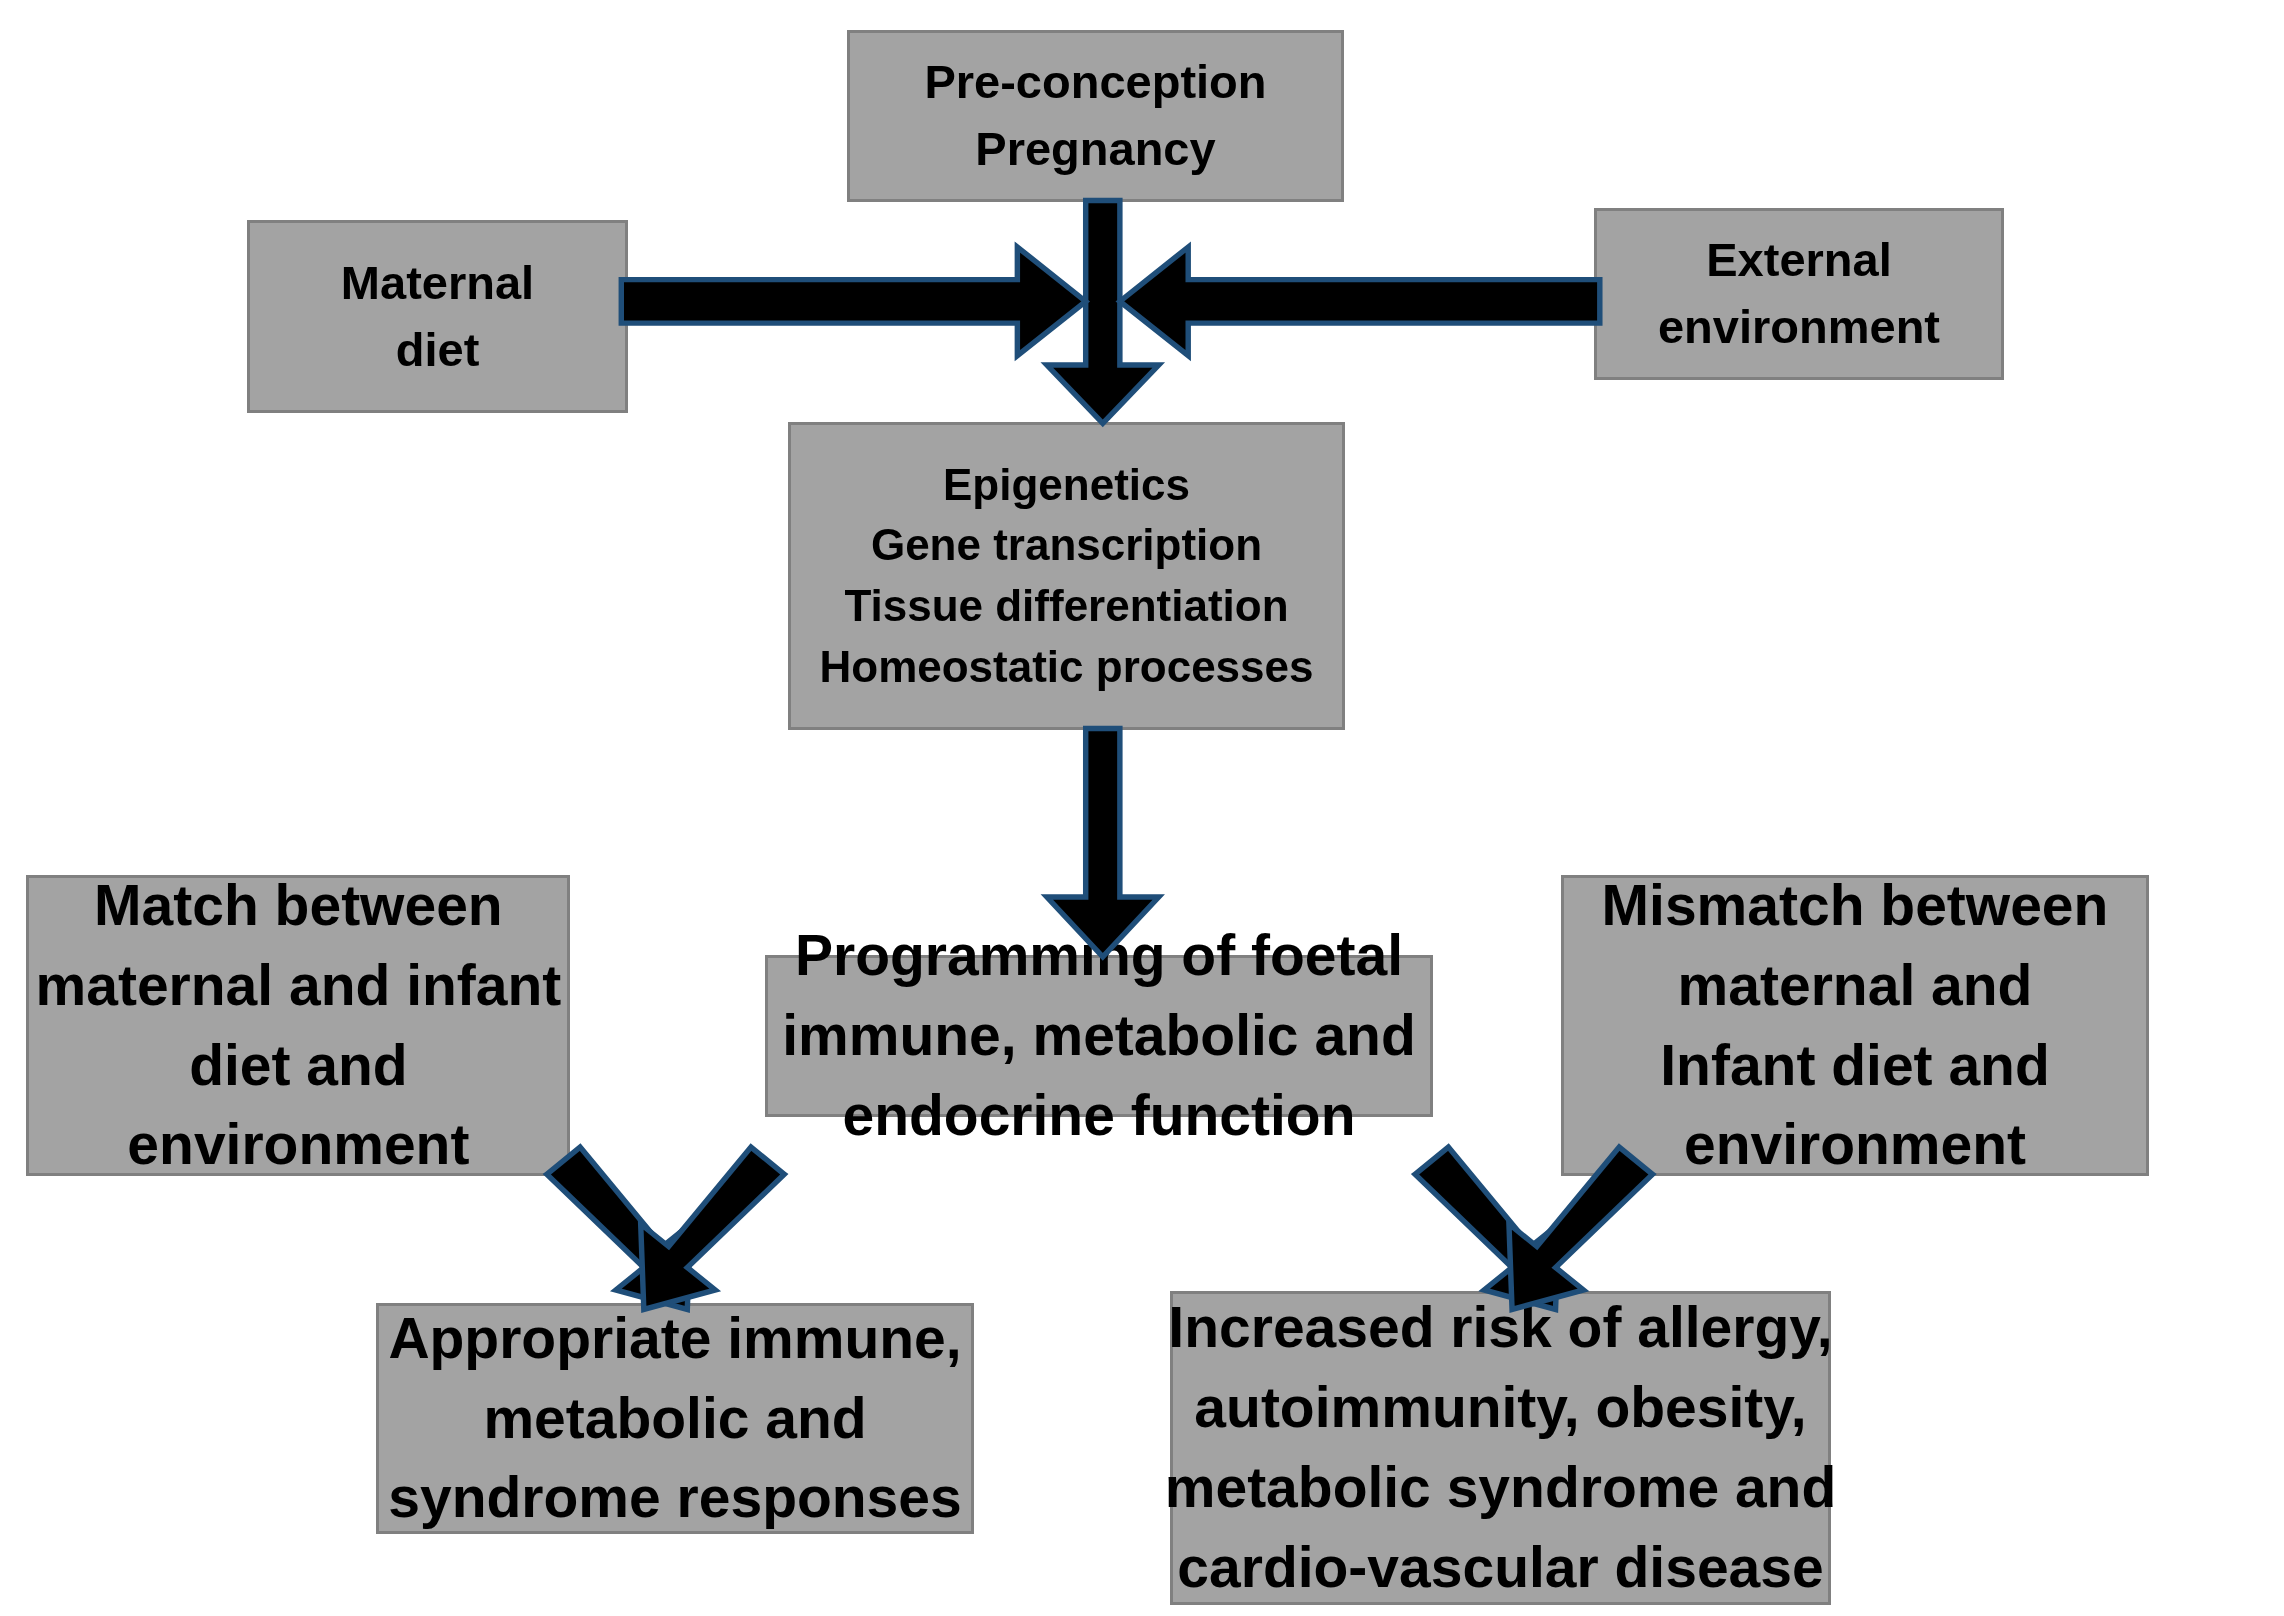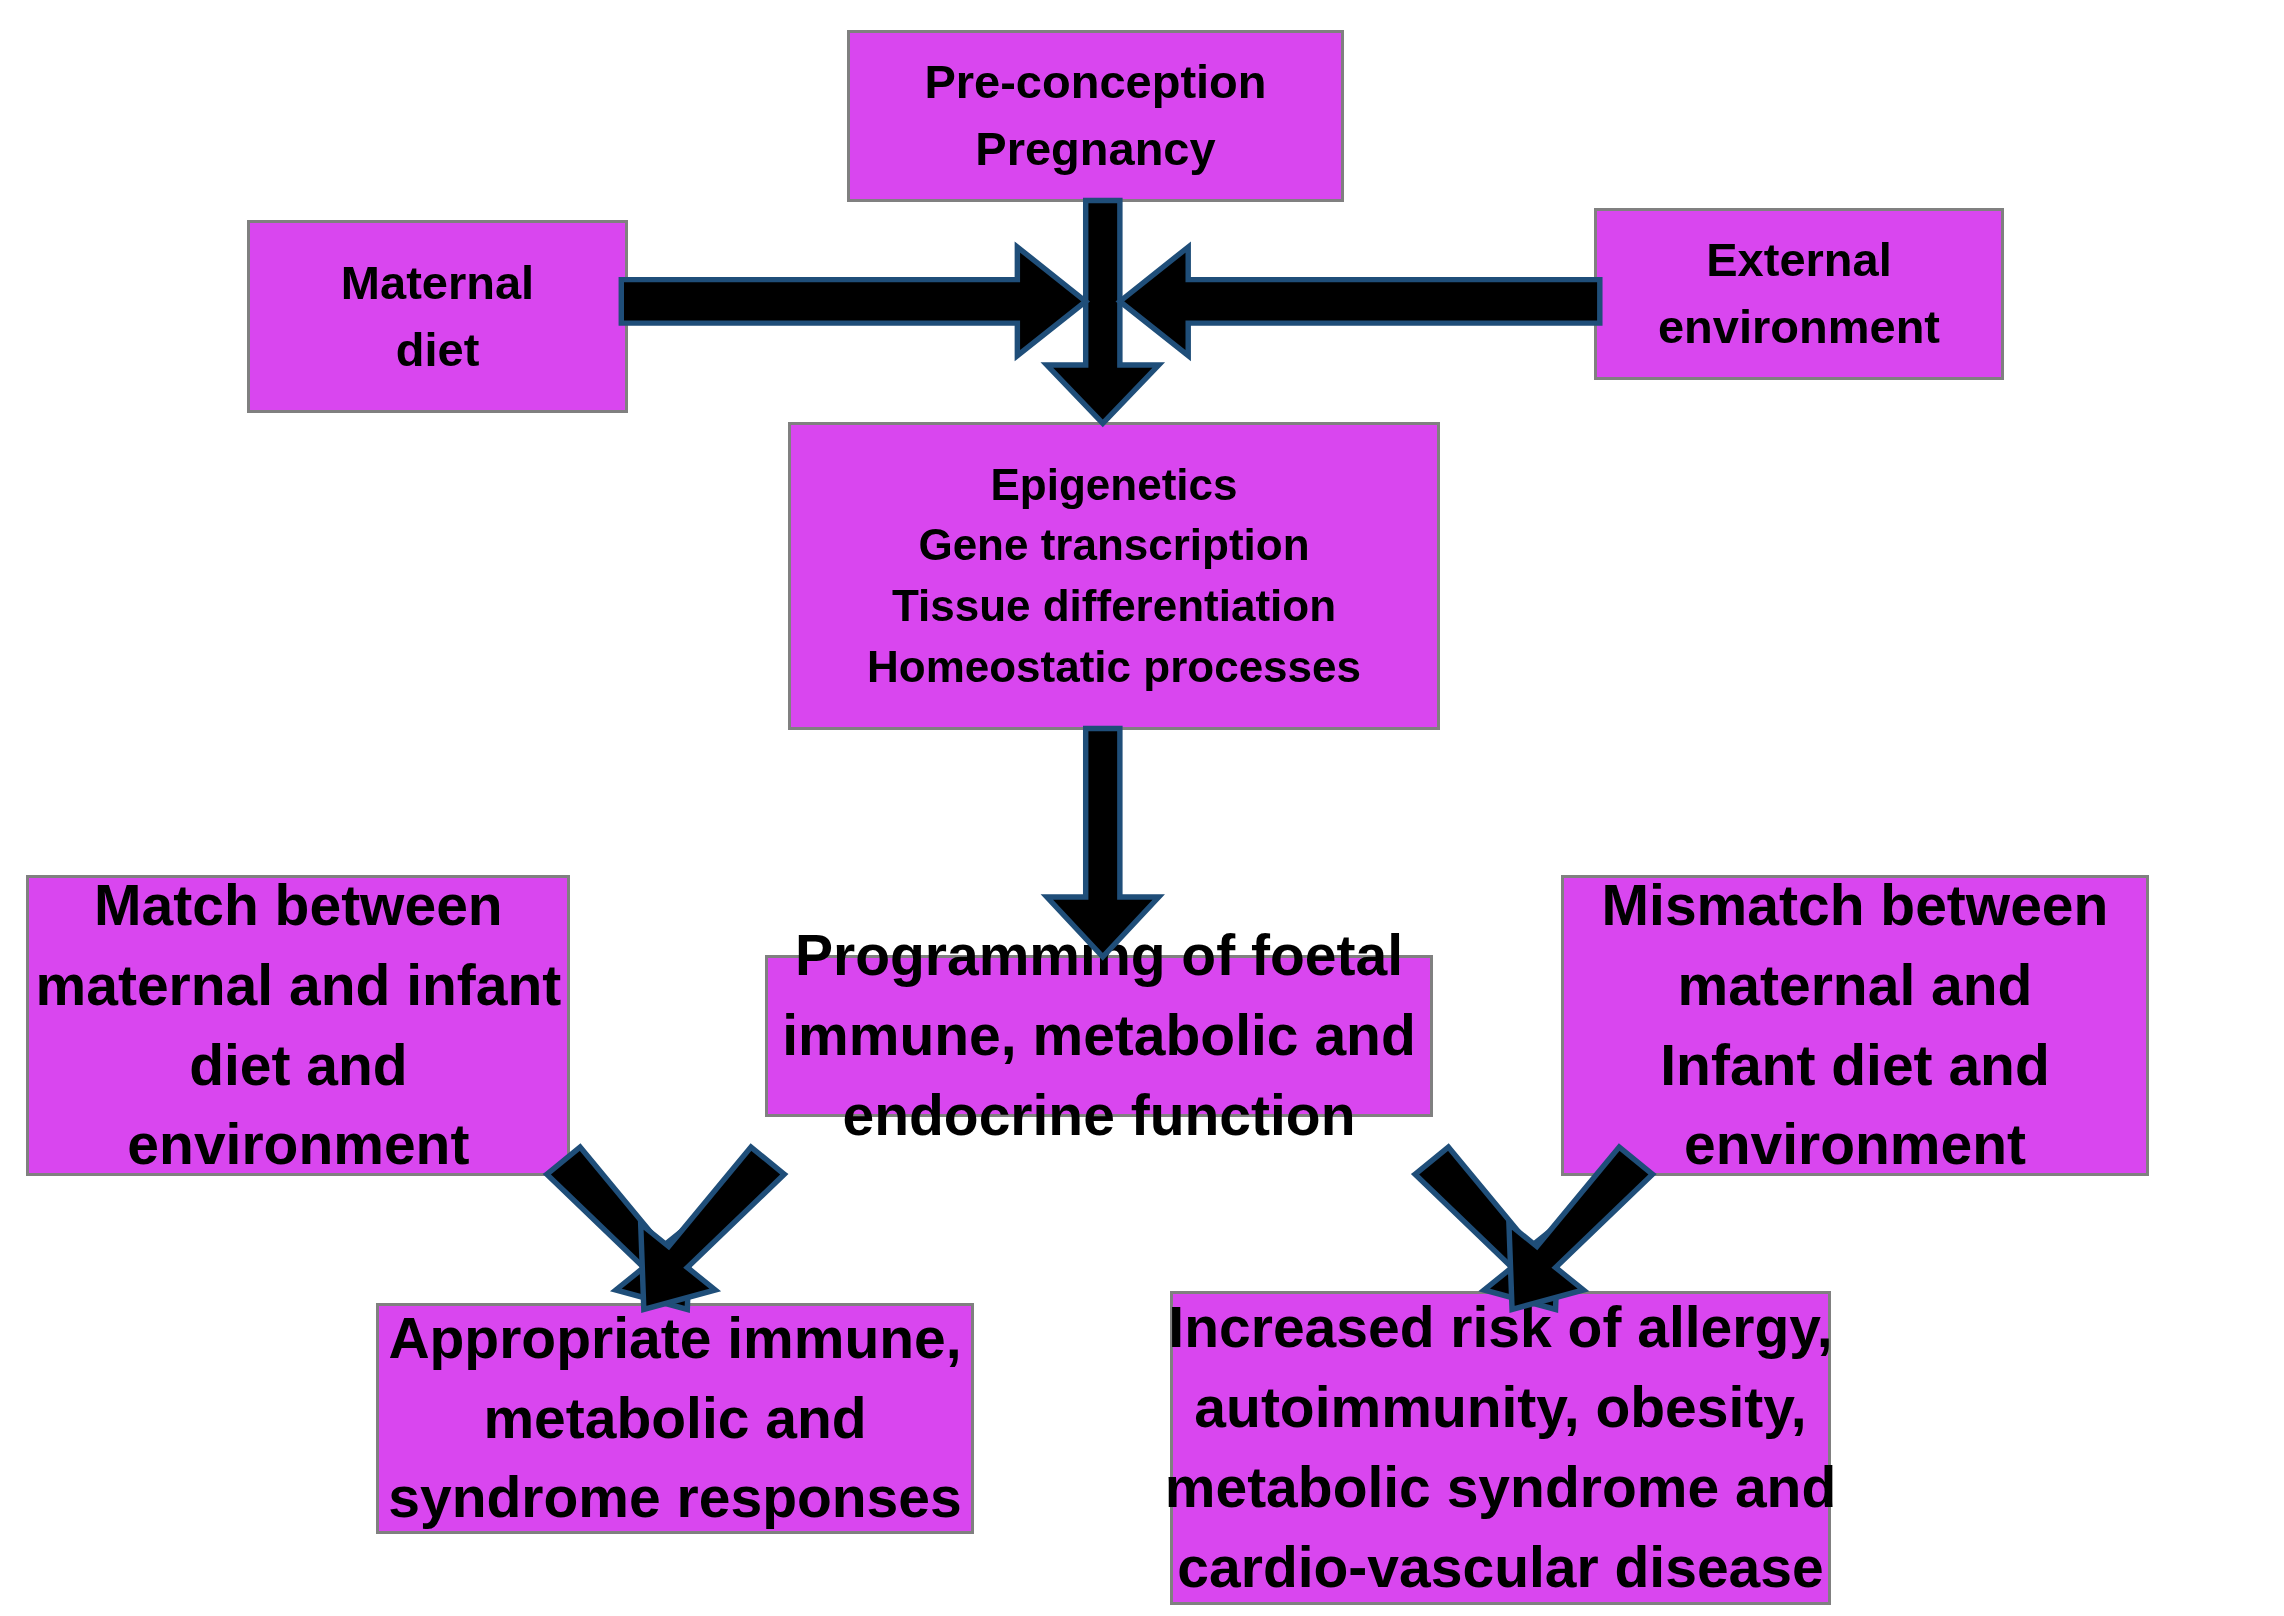--- a/index.html
+++ b/index.html
@@ -12,21 +12,21 @@
     width: 2284px;
     height: 1617px;
     background: #ffffff;
     overflow: hidden;
     font-family: "Liberation Sans", sans-serif;
   }
   .node {
     position: absolute;
     box-sizing: border-box;
     border: 3.1px solid #808080;
-    background: #d946ef;
+    background: #a3a3a3;
     display: flex;
     flex-direction: column;
     align-items: center;
     justify-content: center;
     text-align: center;
     color: #000000;
     font-weight: bold;
     z-index: 5;
   }
   .node .line {
@@ -103,21 +103,21 @@
   <div class="node fs-a" style="left:247px; top:220px; width:381px; height:193px;">
     <span class="line">Maternal</span>
     <span class="line">diet</span>
   </div>
 
   <div class="node fs-a" style="left:1594px; top:208px; width:410px; height:172px;">
     <span class="line">External</span>
     <span class="line">environment</span>
   </div>
 
-  <div class="node fs-b" style="left:788px; top:422px; width:652px; height:308px;">
+  <div class="node fs-b" style="left:788px; top:422px; width:557px; height:308px;">
     <span class="line">Epigenetics</span>
     <span class="line">Gene transcription</span>
     <span class="line">Tissue differentiation</span>
     <span class="line">Homeostatic processes</span>
   </div>
 
   <div class="node fs-c" style="left:26.4px; top:875px; width:544px; height:301px;">
     <span class="line">Match between</span>
     <span class="line">maternal and infant</span>
     <span class="line">diet and</span>

